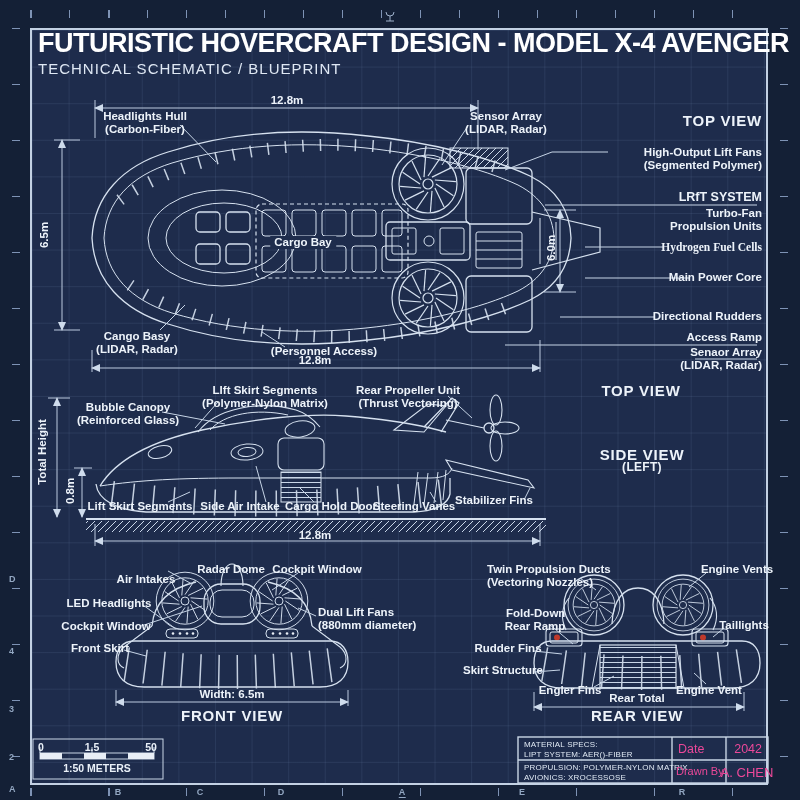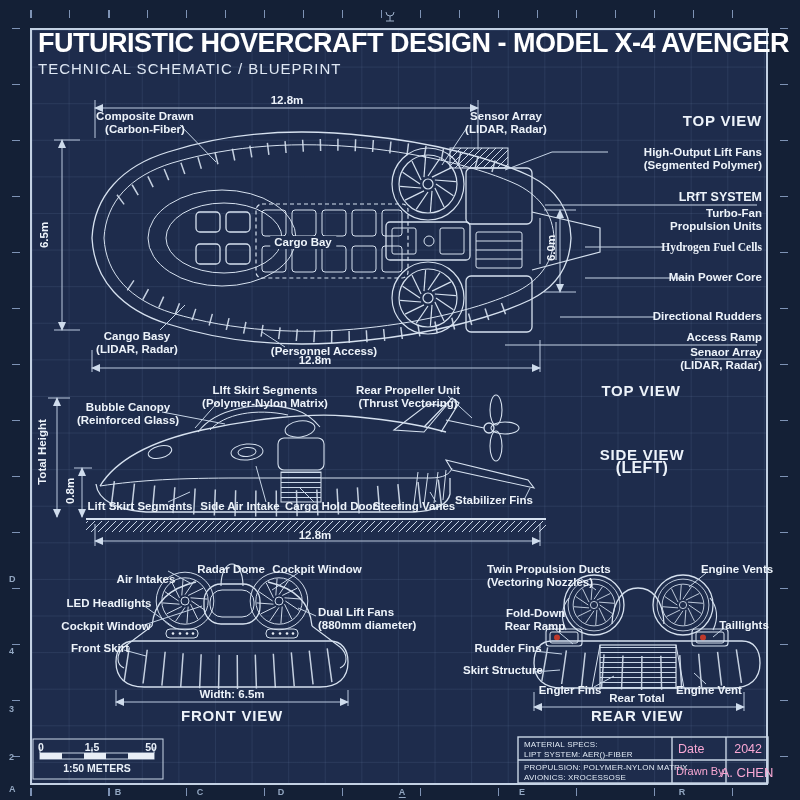--- a/index.html
+++ b/index.html
@@ -34,21 +34,21 @@
   .vh{font-size:15px;letter-spacing:.8px;}
   .rot{transform:translate(-50%,-50%) rotate(-90deg);}
   #page-title{position:absolute;left:38px;top:28px;font:800 27px/30px "Liberation Sans",sans-serif;
     color:#ffffff;letter-spacing:-.5px;white-space:nowrap;}
   #page-subtitle{position:absolute;left:38px;top:60px;font:400 15px "Liberation Sans",sans-serif;
     color:#dfe8f4;letter-spacing:1px;white-space:nowrap;}
   .edge{position:absolute;font:700 9px "Liberation Sans",sans-serif;color:#93a7c2;transform:translateX(-50%);}
   .edgeL{position:absolute;font:700 9px "Liberation Sans",sans-serif;color:#93a7c2;}
   .edge.u{border-bottom:1px solid #93a7c2;}
   .tbx{position:absolute;font:400 8px/9.5px "Liberation Sans",sans-serif;color:#dfe8f3;letter-spacing:.2px;white-space:nowrap;}
-  .tbl{position:absolute;font:400 12.5px "Liberation Sans",sans-serif;color:#f9a8d4;white-space:nowrap;}
+  .tbl{position:absolute;font:400 12.5px "Liberation Sans",sans-serif;color:#ec4899;white-space:nowrap;}
   .scl{position:absolute;font:700 10.5px "Liberation Sans",sans-serif;color:#e9f0f8;transform:translateX(-50%);white-space:nowrap;}
 </style>
 </head>
 <body>
 
 <div id="panel"></div>
 <div id="ticks-top" class="tickstrip"></div>
 <div id="ticks-bottom" class="tickstrip"></div>
 <div id="ticks-left" class="tickstrip"></div>
 <div id="ticks-right" class="tickstrip"></div>
@@ -322,21 +322,21 @@
     <line x1="672" y1="737" x2="672" y2="783"></line>
     <line x1="726" y1="737" x2="726" y2="783"></line>
   </g>
 </svg>
 
 <div id="page-title">FUTURISTIC HOVERCRAFT DESIGN - MODEL X-4 AVENGER</div>
 <div id="page-subtitle">TECHNICAL SCHEMATIC / BLUEPRINT</div>
 
 <div class="lbl ctr" style="left:287px;top:94px;">12.8m</div>
 <div class="lbl ctr" style="left:145px;top:110px;">
-  <span>Composite Drawn</span>
+  <span>Headlights Hull</span>
   <span>(Carbon-Fiber)</span>
 </div>
 <div class="lbl ctr" style="left:506px;top:110px;">
   <span>Sensor Array</span>
   <span>(LIDAR, Radar)</span>
 </div>
 <div class="lbl rot" style="left:44px;top:235px;">6.5m</div>
 <div class="lbl ctr" style="left:303px;top:236px;background:#1e2c4c;padding:0 4px;">Cargo Bay</div>
 <div class="lbl ctr" style="left:137px;top:330px;">
   <span>Cango Basy</span>
@@ -373,21 +373,21 @@
   <span>Bubble Canopy</span>
   <span>(Reinforced Glass)</span>
 </div>
 <div class="lbl ctr" style="left:408px;top:384px;">
   <span>Rear Propeller Unit</span>
   <span>(Thrust Vectoring)</span>
 </div>
 <div class="lbl ctr vh" style="left:641px;top:384px;">TOP VIEW</div>
 <div class="lbl ctr vh" style="left:642px;top:448px;">
   <span>SIDE VIEW</span>
-  <span style="font-size:16px;letter-spacing:.3px;">(LEFT)</span>
+  <span style="font-size:12px;letter-spacing:.3px;">(LEFT)</span>
 </div>
 <div class="lbl rot" style="left:42px;top:452px;">Total Height</div>
 <div class="lbl rot" style="left:70px;top:491px;">0.8m</div>
 <div class="lbl ctr" style="left:140px;top:500px;">Lift Skirt Segments</div>
 <div class="lbl ctr" style="left:240px;top:500px;">Side Air Intake</div>
 <div class="lbl ctr" style="left:331px;top:500px;">Cargo Hold Door</div>
 <div class="lbl ctr" style="left:414px;top:500px;">Steering Vanes</div>
 <div class="lbl ctr" style="left:494px;top:494px;">Stabilizer Fins</div>
 <div class="lbl ctr" style="left:315px;top:529px;">12.8m</div>
 

